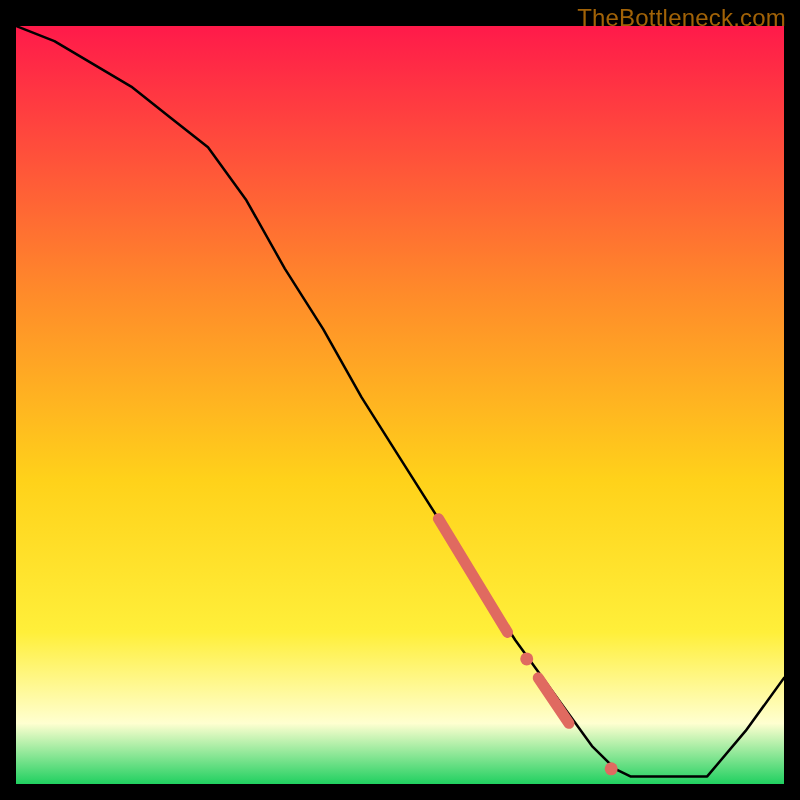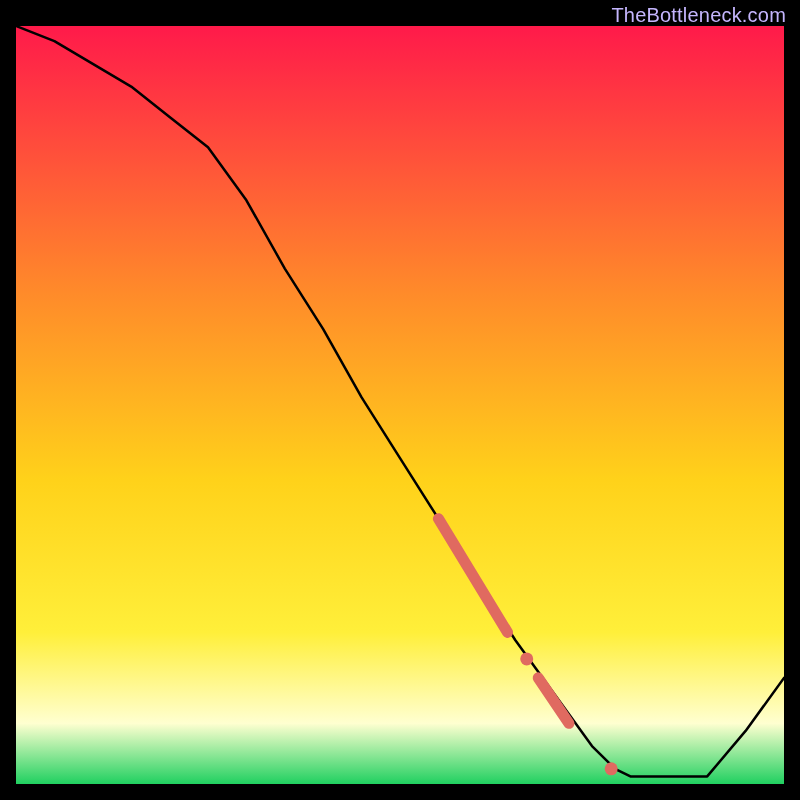--- a/index.html
+++ b/index.html
@@ -23,22 +23,22 @@
     left: 0;
     top: 0;
     width: 768px;
     height: 758px;
   }
   .watermark {
     position: absolute;
     top: 4px;
     right: 14px;
     font-family: Arial, Helvetica, sans-serif;
-    font-size: 20px;
-    color: #c4b5fd;
+    font-size: 24px;
+    color: #a16207;
     letter-spacing: 0.2px;
   }
 </style>
 </head>
 <body>
 
 <div class="frame">
   <svg class="plot" viewBox="0 0 768 758" preserveAspectRatio="none">
     <defs>
       <linearGradient id="bg-grad" x1="0" y1="0" x2="0" y2="1">

